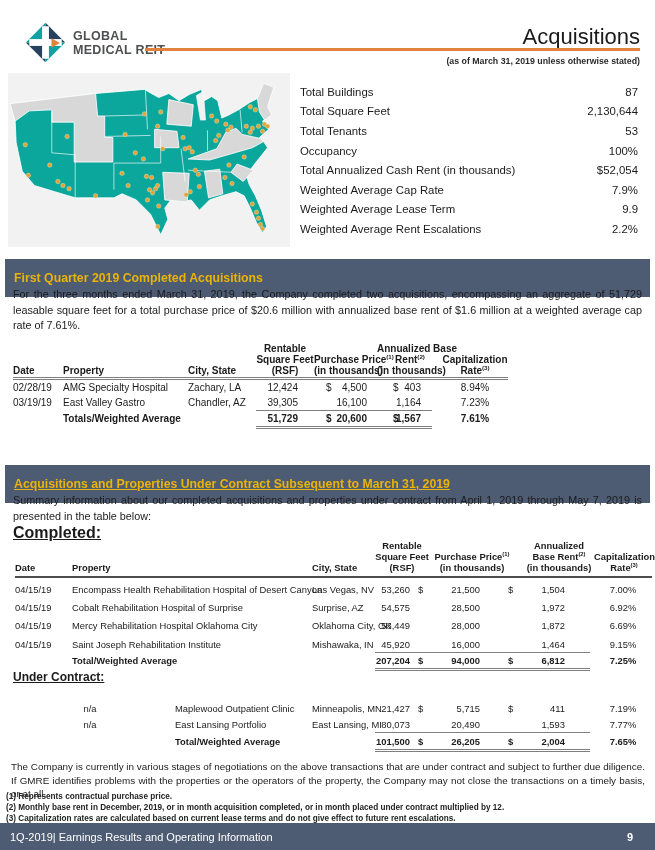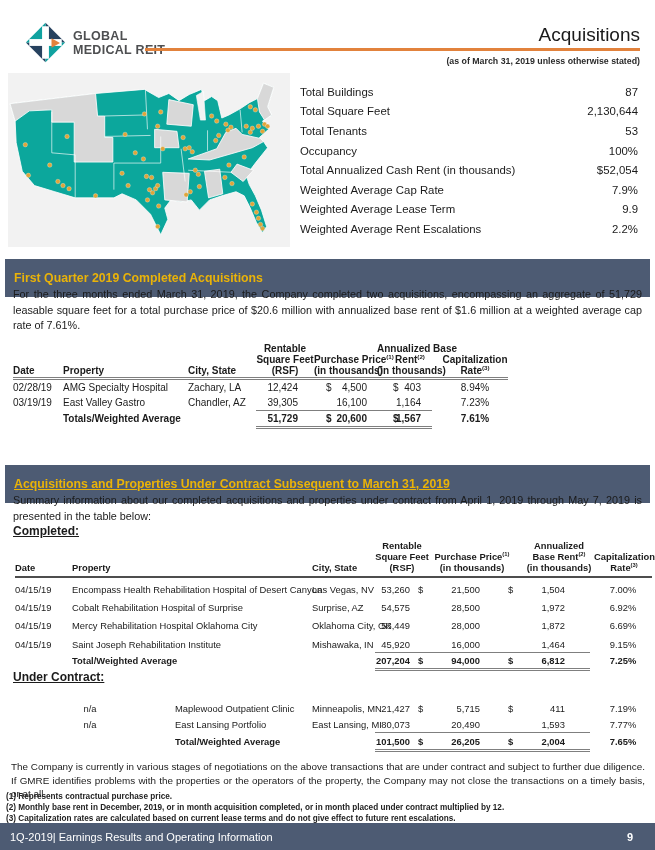--- a/index.html
+++ b/index.html
@@ -6,35 +6,35 @@
     --teal:#10a2a0; --navy:#27425f; --orange:#e2823c; --bar:#4d5b73;
     --statefill:#0ca79c; --stategray:#d8d8d8; --dot:#dfa53a; --mapbg:#f2f2f2; --txt:#1b1b1b;
   }
   html,body{margin:0;padding:0;background:#ffffff;}
   .page{position:relative;width:655px;height:850px;background:#fff;overflow:hidden;
         font-family:"Liberation Sans",sans-serif;color:var(--txt);}
   
   .logo-mark{position:absolute;left:25px;top:22px;width:41px;height:41px;}
   .logo-text{position:absolute;left:73px;top:29px;font-size:12.5px;font-weight:700;color:#4e4f51;
              letter-spacing:.3px;line-height:14px;white-space:nowrap;}
-  .page-title{position:absolute;right:15px;top:24px;font-size:19px;color:#1a1a1a;white-space:nowrap;}
+  .page-title{position:absolute;right:15px;top:24px;font-size:22px;color:#1a1a1a;white-space:nowrap;}
   .title-rule{position:absolute;left:145px;right:15px;top:48px;height:3px;background:var(--orange);}
   .as-of{position:absolute;right:15px;top:56px;font-size:8.8px;font-weight:700;color:#2b2b2b;white-space:nowrap;}
   
   .map-wrap{position:absolute;left:8px;top:73px;width:282px;height:174px;background:var(--mapbg);}
   .map-wrap svg{display:block;width:100%;height:100%;}
   
   .stats{position:absolute;left:300px;top:82px;width:338px;}
   .stat-row{display:flex;justify-content:space-between;align-items:center;height:19.6px;font-size:11.4px;}
   
   .section-bar{position:absolute;left:5px;width:645px;height:38px;background:var(--bar);
                color:#eab308;font-size:12.3px;font-weight:700;display:flex;align-items:center;
                padding-left:9px;box-sizing:border-box;}
   .para{position:absolute;left:13px;width:629px;font-size:10.8px;line-height:15.5px;text-align:justify;}
-  .sublabel{position:absolute;left:13px;font-size:12px;font-weight:700;text-decoration:underline;}
+  .sublabel{position:absolute;left:13px;font-size:16px;font-weight:700;text-decoration:underline;}
   
   .fintable{position:absolute;left:0;width:655px;}
   .tc{position:absolute;white-space:nowrap;line-height:12px;}
   .th{font-weight:700;}
   .bold{font-weight:700;}
   .srule{position:absolute;height:2px;background:#4d4d4d;}
   .drule{position:absolute;height:3px;border-top:1px solid #7f7f7f;border-bottom:1px solid #7f7f7f;box-sizing:border-box;}
   .thinrule{position:absolute;height:1px;background:#7f7f7f;}
   sup{font-size:0.62em;vertical-align:super;line-height:0;}
   

